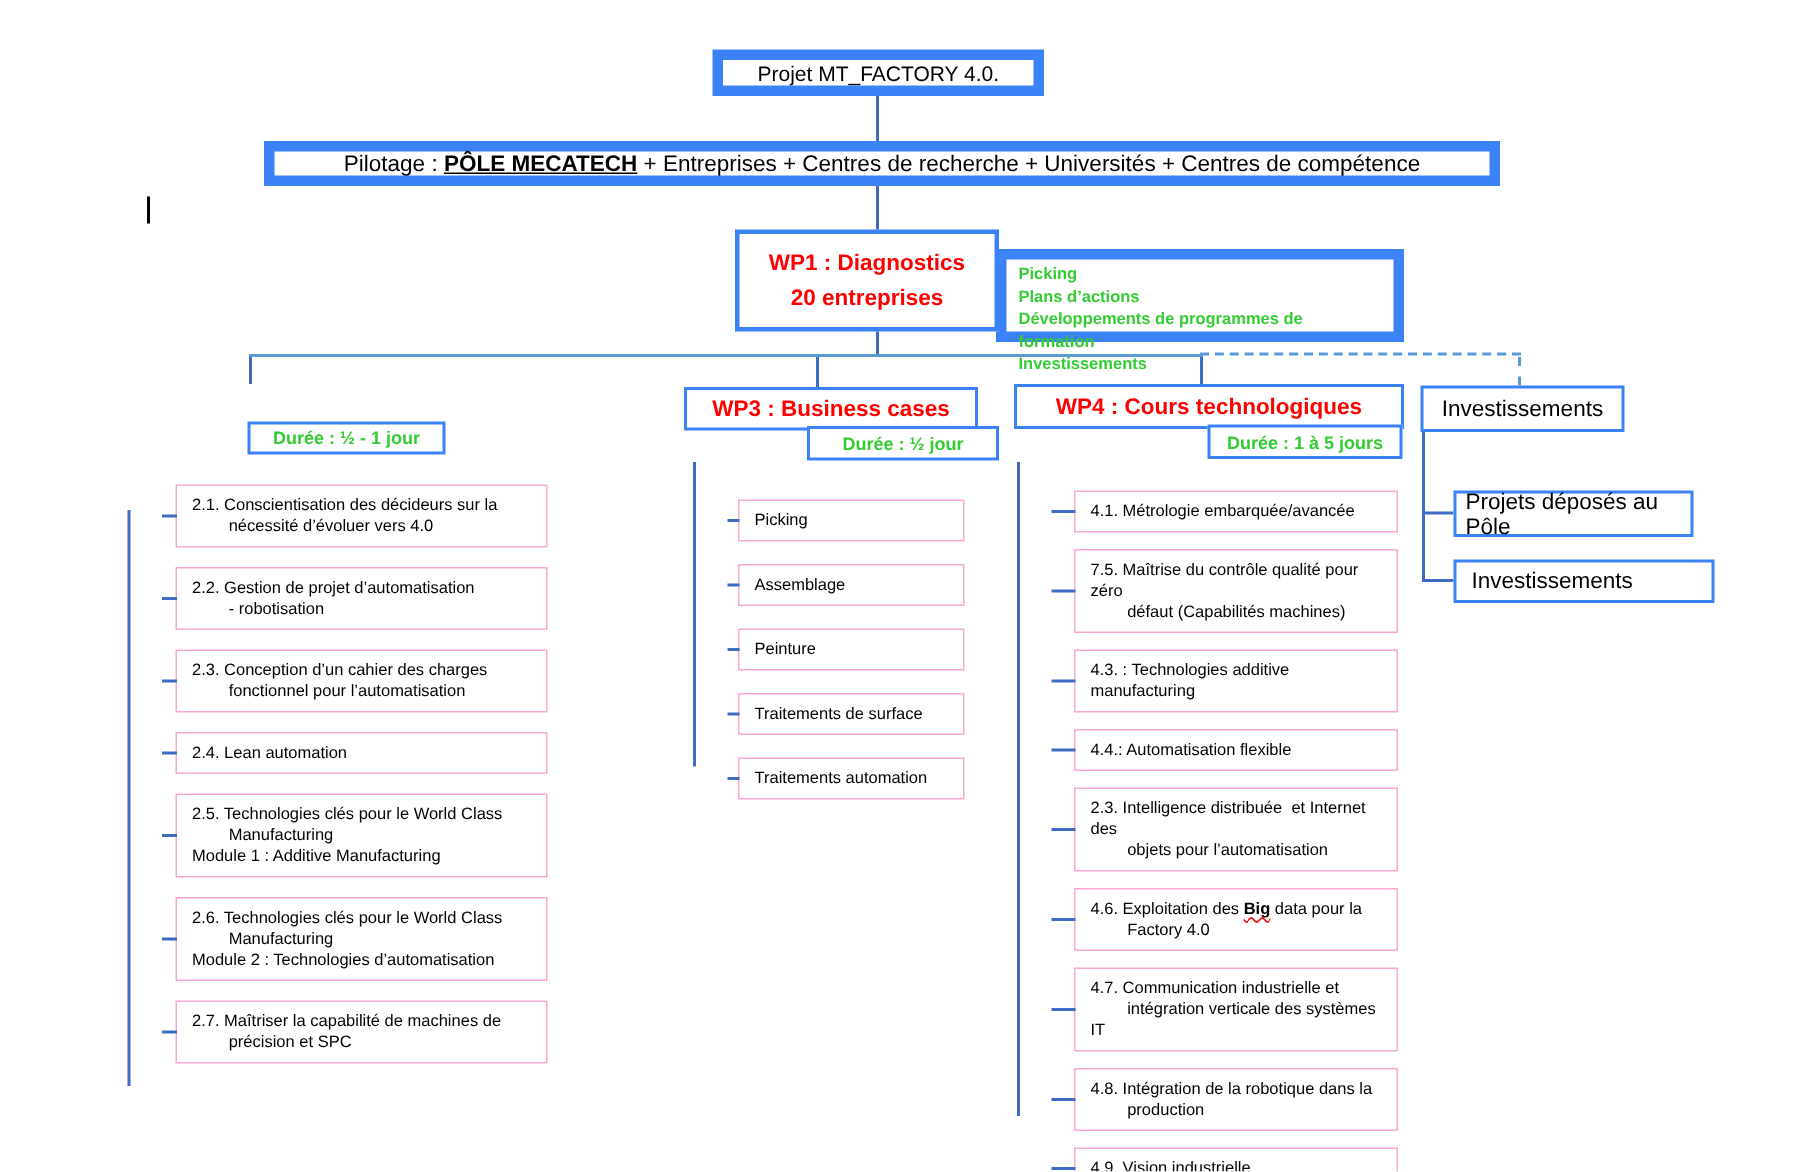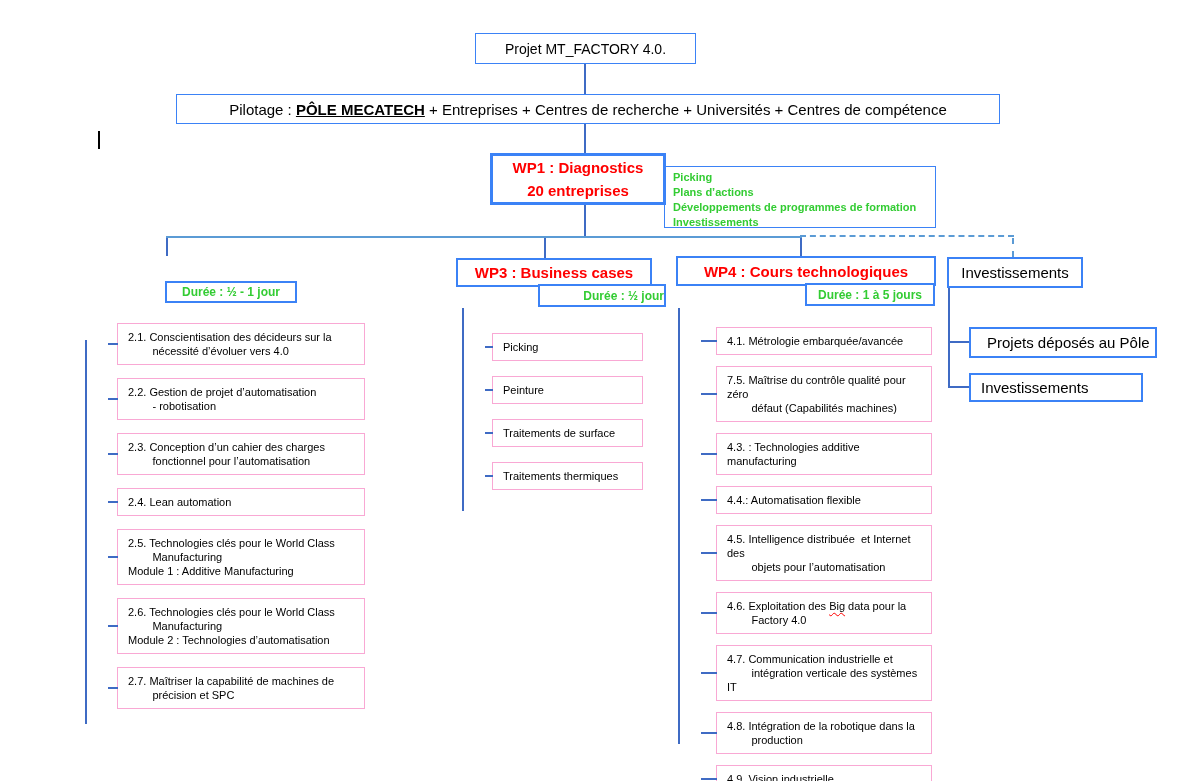--- a/index.html
+++ b/index.html
@@ -6,64 +6,64 @@
     --red:#ff0000;
     --green:#33cc33;
     --blue:#3f6bc4;
     --lblue:#5b9bd5;
   }
   html,body{margin:0;padding:0;background:#fff;}
   #canvas{
     position:relative;width:1201px;height:781px;background:#fff;overflow:hidden;
     font-family:"Liberation Sans",sans-serif;color:#000;
   }
-  .box{position:absolute;background:#fff;border:1px solid #3b82f6;box-sizing:border-box;}
+  .box{position:absolute;background:#fff;border:7px solid #3b82f6;box-sizing:border-box;}
   .center{display:flex;align-items:center;justify-content:center;text-align:center;}
 
   #projet-box{left:475px;top:33px;width:221px;height:31px;font-size:14px;}
   #pilotage-box{left:176px;top:94px;width:824px;height:30px;font-size:15px;white-space:pre;}
   #pilotage-box .hl{font-weight:bold;text-decoration:underline;}
 
-  #wp1-box{left:490px;top:153px;width:176px;height:52px;border-width:3px;z-index:3;
+  #wp1-box{left:490px;top:153px;width:176px;height:68px;border-width:3px;z-index:3;
     color:var(--red);font-weight:bold;font-size:15px;flex-direction:column;line-height:23px;}
   #wp1-notes{left:664px;top:166px;width:272px;height:62px;z-index:2;color:var(--green);
     font-weight:bold;font-size:11px;line-height:15px;padding:3px 8px;}
 
   .wp-title{color:var(--red);font-weight:bold;font-size:15px;}
   .duree{color:var(--green);font-weight:bold;font-size:12px;z-index:3;}
 
   #wp2-header{left:80px;top:255px;width:212px;height:28px;border-width:2px;z-index:2;}
   #wp2-duree{left:165px;top:281px;width:132px;height:22px;border-width:2px;}
   #wp3-header{left:456px;top:258px;width:196px;height:29px;border-width:2px;z-index:2;text-align:right;}
-  #wp3-duree{left:538px;top:284px;width:128px;height:23px;border-width:2px;justify-content:flex-end;}
+  #wp3-duree{left:538px;top:284px;width:128px;height:23px;border-width:2px;}
   #wp4-header{left:676px;top:256px;width:260px;height:30px;border-width:2px;z-index:2;}
   #wp4-duree{left:805px;top:283px;width:130px;height:23px;border-width:2px;}
 
   #inv-header{left:947px;top:257px;width:136px;height:31px;border-width:2px;font-size:15px;}
-  #inv-box-1{left:969px;top:327px;width:188px;height:31px;border-width:2px;font-size:15px;
-    display:flex;align-items:center;padding-left:16px;}
+  #inv-box-1{left:969px;top:327px;width:160px;height:31px;border-width:2px;font-size:15px;
+    display:flex;align-items:center;padding-left:6px;}
   #inv-box-2{left:969px;top:373px;width:174px;height:29px;border-width:2px;font-size:15px;
     display:flex;align-items:center;padding-left:10px;}
 
   .items{position:absolute;}
   #wp2-items{left:95px;top:323px;width:270px;}
   #wp3-items{left:470px;top:333px;width:173px;}
   #wp4-items{left:694px;top:327px;width:238px;}
   .item{position:relative;border:1px solid #f9a8d4;background:#fff;font-size:11px;line-height:14px;
     padding:6px 4px 6px 10px;white-space:pre-wrap;box-sizing:border-box;margin-left:22px;}
   .item::before{content:"";position:absolute;top:calc(50% - 1px);height:2px;background:var(--blue);}
   #wp2-items .item{margin-bottom:13px;}
   #wp2-items .item::before{left:-10px;width:10px;}
   #wp3-items .item{margin-bottom:15px;}
   #wp3-items .item::before{left:-8px;width:8px;}
   #wp4-items .item{margin-bottom:11px;}
   #wp4-items .item::before{left:-16px;width:16px;}
 
   .wavy{text-decoration-line:underline;text-decoration-style:wavy;text-decoration-color:#ff0000;
-    text-decoration-thickness:1px;text-underline-offset:2px;}
+    text-decoration-thickness:1px;text-underline-offset:2px;font-weight:bold;}
 
   .vline{position:absolute;width:2px;background:var(--blue);}
   .hline{position:absolute;height:2px;background:var(--blue);}
   #line-top1{left:584px;top:64px;height:30px;}
   #line-top2{left:584px;top:124px;height:30px;}
   #line-wp1-down{left:584px;top:205px;height:32px;}
   #line-main{left:166px;top:236px;width:636px;background:var(--lblue);}
   #line-main-dashed{left:800px;top:235px;width:214px;height:0;background:none;
     border-top:2px dashed var(--lblue);}
   #line-inv-dashed{left:1012px;top:238px;width:0;height:19px;background:none;
@@ -140,38 +140,39 @@
     </div>
 
   <div class="box center wp-title" id="wp3-header">
     <span>WP3 : Business cases</span>
   </div>
   <div class="box center duree" id="wp3-duree">
     <span>Durée : ½  jour</span>
   </div>
   <div class="items" id="wp3-items">
       <div class="item">Picking</div>
+      <div class="item">Assemblage</div>
       <div class="item">Peinture</div>
       <div class="item">Traitements de surface</div>
-      <div class="item">Traitements thermiques</div>
+      <div class="item">Traitements automation</div>
     </div>
 
   <div class="box center wp-title" id="wp4-header">
     <span>WP4 : Cours technologiques</span>
   </div>
   <div class="box center duree" id="wp4-duree">
     <span>Durée : 1 à 5 jours</span>
   </div>
   <div class="items" id="wp4-items">
       <div class="item">4.1. Métrologie embarquée/avancée</div>
       <div class="item">7.5. Maîtrise du contrôle qualité pour zéro
         défaut (Capabilités machines)</div>
       <div class="item">4.3. : Technologies additive manufacturing</div>
       <div class="item">4.4.: Automatisation flexible</div>
-      <div class="item">4.5. Intelligence distribuée  et Internet des
+      <div class="item">2.3. Intelligence distribuée  et Internet des
         objets pour l’automatisation</div>
       <div class="item">4.6. Exploitation des <span class="wavy">Big</span> data pour la
         Factory 4.0</div>
       <div class="item">4.7. Communication industrielle et
         intégration verticale des systèmes  IT</div>
       <div class="item">4.8. Intégration de la robotique dans la
         production</div>
       <div class="item">4.9. Vision industrielle</div>
       <div class="item">4.10 Télémaintenance – téléservices</div>
     </div>

